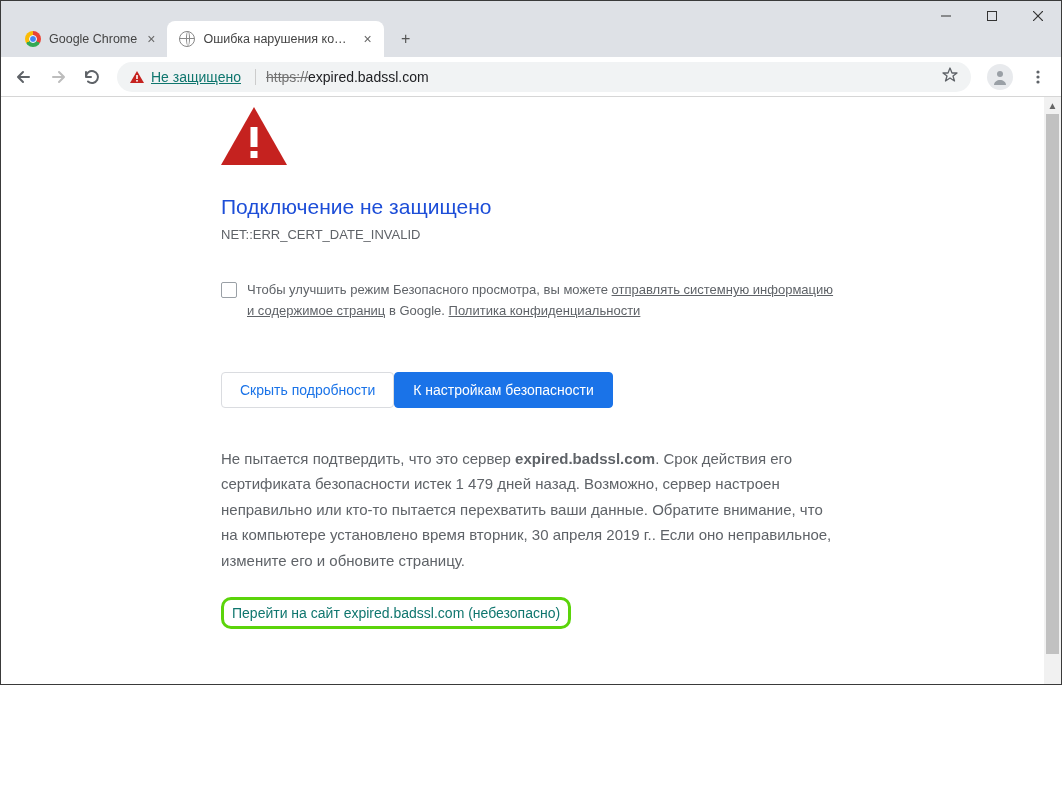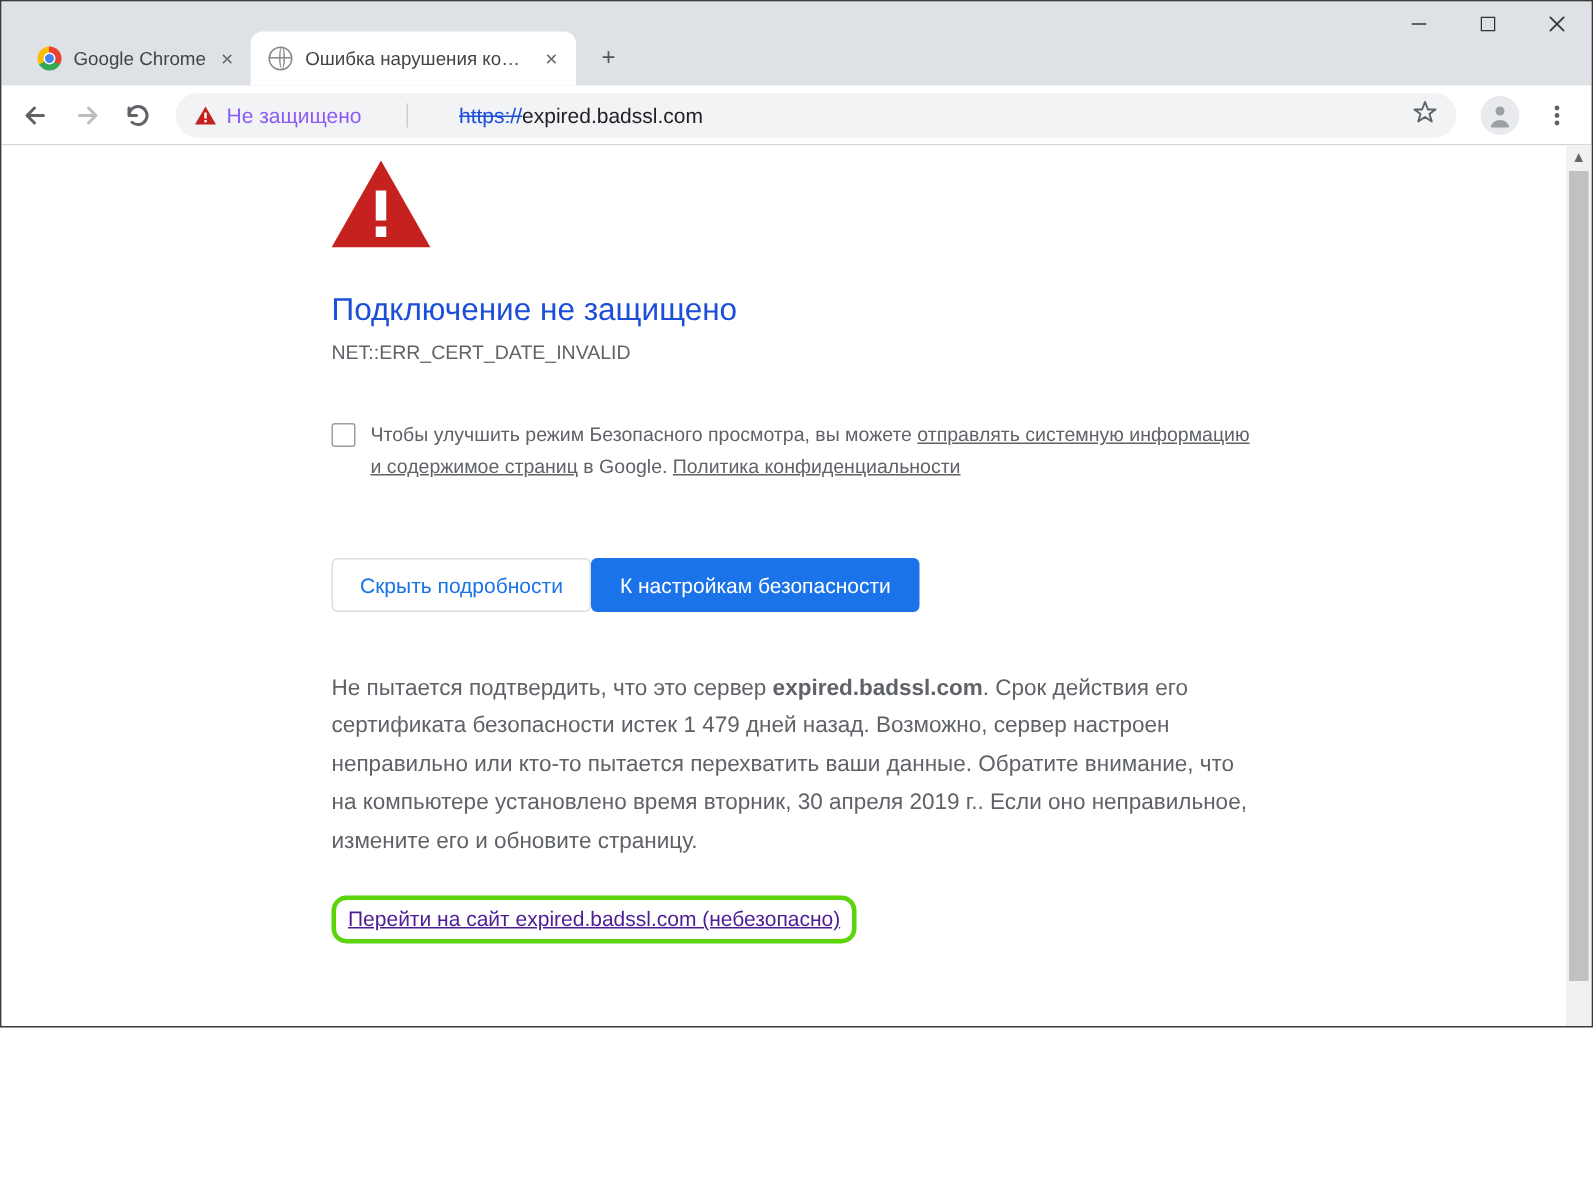--- a/index.html
+++ b/index.html
@@ -20,24 +20,24 @@
 .tab .favicon { width: 16px; height: 16px; margin-right: 8px; display:flex; align-items:center; justify-content:center; }
 .tab .title { white-space: nowrap; overflow: hidden; text-overflow: ellipsis; max-width: 150px; }
 .tab .tab-close { margin-left: 10px; color: #666; font-size: 14px; }
 .newtab { width: 28px; height: 28px; margin-left: 8px; display:flex; align-items:center; justify-content:center; color:#555; margin-bottom:4px; }
 
 
 .toolbar { height: 40px; background: #fff; border-bottom: 1px solid #d6d6d6; display: flex; align-items: center; padding: 0 8px; gap: 4px; }
 .navbtn { width: 30px; height: 30px; display:flex; align-items:center; justify-content:center; color:#5f6368; border-radius:50%; }
 .navbtn.disabled { color: #bdbdbd; }
 .omnibox { flex: 1; height: 30px; background: #f1f3f4; border-radius: 15px; display:flex; align-items:center; padding: 0 12px; margin: 0 6px; font-size: 14px; }
-.sec-indicator { display:flex; align-items:center; color:#8b5cf6; font-size: 14px; margin-right: 20px; }
+.sec-indicator { display:flex; align-items:center; color:#0f766e; font-size: 14px; margin-right: 4px; text-decoration: underline; }
 .sec-indicator .tri { margin-right: 6px; }
 .sec-sep { width:1px; height:16px; background:#ccc; margin: 0 10px; }
-.url-https { color:#1d4ed8; text-decoration: line-through; margin-left: 24px; }
+.url-https { color:#737373; text-decoration: line-through; }
 .url-rest { color:#202124; }
 .omni-right { margin-left:auto; color:#5f6368; }
 .avatar { width:26px; height:26px; border-radius:50%; background:#e8eaed; display:flex; align-items:center; justify-content:center; color:#9aa0a6; margin: 0 6px; }
 
 
 .viewport { position: relative; height: calc(785px - 56px - 40px - 2px); overflow: hidden; background:#fff; }
 .scrollbar-v { position:absolute; right:0; top:0; bottom:0; width:17px; background:#f1f1f1; }
 .scrollbar-thumb { position:absolute; right:2px; top:0; width:13px; height:540px; background:#c1c1c1; }
 .scrollbar-arrow { position:absolute; right:0; width:17px; height:17px; display:flex; align-items:center; justify-content:center; color:#666; font-size:10px; }
 
@@ -50,21 +50,21 @@
 .link { color:#5f6368; text-decoration: underline; }
 .errcode { font-size: 13px; color:#5f6368; margin-bottom: 38px; }
 .optin { display:flex; align-items:flex-start; font-size:13px; color:#5f6368; line-height:1.6; margin-bottom: 50px; }
 .optin .chk { width:16px; height:16px; border:1.5px solid #9aa0a6; border-radius:2px; margin-right: 10px; margin-top: 2px; flex-shrink:0; background:#fff; }
 .btnrow { display:flex; justify-content: flex-start; margin-bottom: 38px; }
 .btn { height: 36px; padding: 0 18px; border-radius: 4px; font-size: 14px; display:flex; align-items:center; cursor:pointer; }
 .btn-secondary { background:#fff; border:1px solid #dadce0; color:#1a73e8; }
 .btn-primary { background:#1a73e8; color:#fff; border:1px solid #1a73e8; }
 .details-para { font-size: 15px; line-height:1.7; color:#5f6368; margin-bottom: 24px; }
 .proceed-wrap { display:inline-block; border: 3px solid #5bd40a; border-radius: 10px; padding: 4px 8px; }
-.proceed-link { font-size: 14px; color:#4c1d95; text-decoration: underline; }
+.proceed-link { font-size: 14px; color:#0f766e; }
 
 .chrome-logo { width:16px; height:16px; border-radius:50%; background: conic-gradient(#ea4335 0 120deg, #34a853 120deg 240deg, #fbbc05 240deg 360deg); position:relative; }
 .chrome-logo::after { content:""; position:absolute; left:4px; top:4px; width:8px; height:8px; border-radius:50%; background:#4285f4; border:1.5px solid #fff; box-sizing:border-box; }
 .globe { width:16px; height:16px; border:1.5px solid #888; border-radius:50%; position:relative; }
 .globe::before { content:""; position:absolute; left:6px; top:-1px; width:2px; height:15px; border:1px solid #888; border-radius:50%; border-top:none; border-bottom:none; }
 .globe::after { content:""; position:absolute; top:6px; left:-1px; height:1px; width:15px; background:#888; }
 </style>
 </head>
 <body>
 

